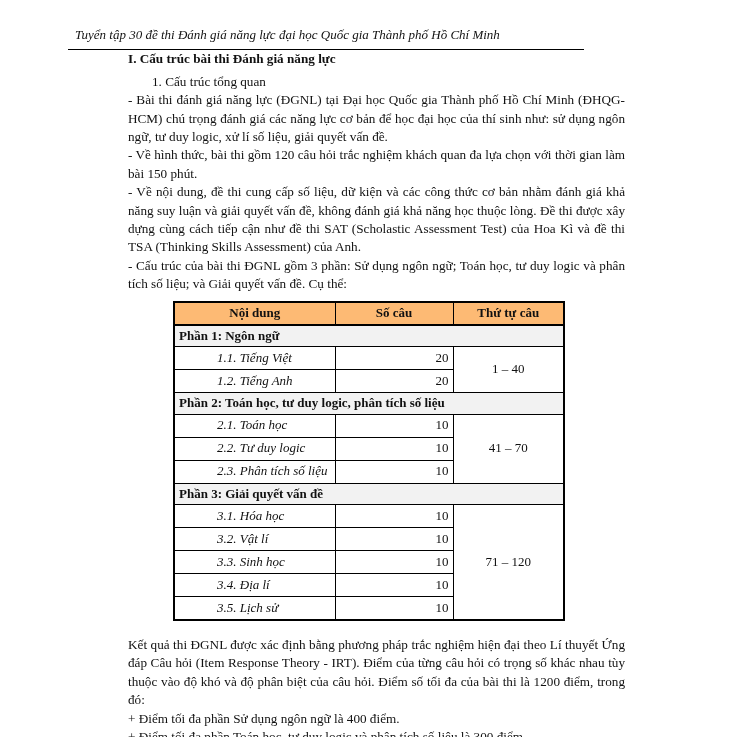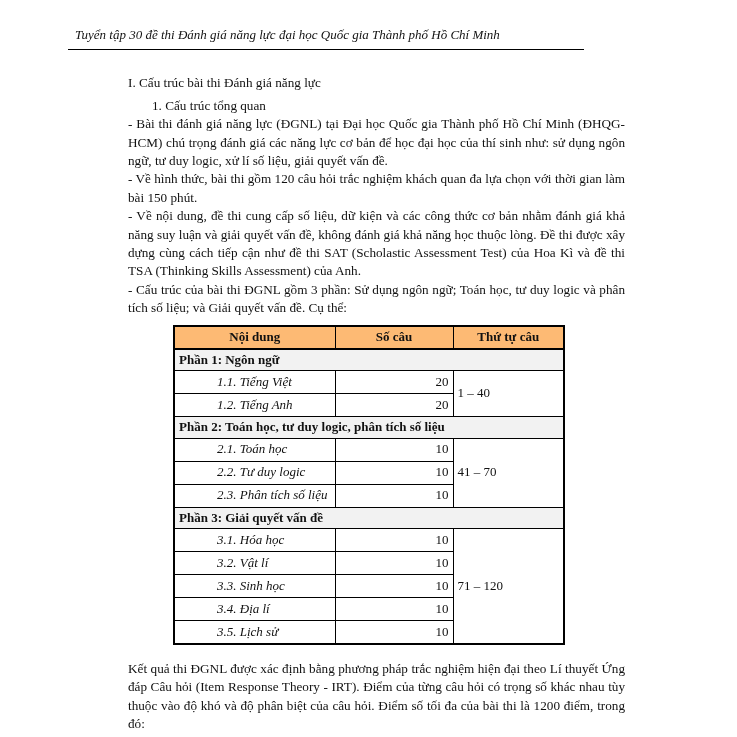--- a/index.html
+++ b/index.html
@@ -17,21 +17,21 @@
     margin: 26px 100px 0 68px;
     width: 509px;
     font-style: italic;
     font-size: 13px;
     padding: 0 0 5px 7px;
     border-bottom: 1.6px solid #000;
   }
 
   .content { margin: 0 112px 0 128px; width: 497px; }
 
-  .h-level1 { font-weight: normal; margin-top: 24px; }
+  .h-level1 { font-weight: bold; margin-top: 0; }
   .h-level2 { font-weight: normal; margin-top: 4px; margin-left: 24px; }
   .para { text-align: justify; }
   .bullet { text-align: left; }
 
   table.exam-table {
     border-collapse: collapse;
     table-layout: fixed;
     width: 390px;
     margin: 7px 0 0 45px;
     border: 2px solid #000;
@@ -51,21 +51,21 @@
   }
   .exam-table tr.section-row td {
     background: #f2f2f2;
     font-weight: bold;
     text-align: left;
     height: 16px;
   }
   .exam-table tr.data-row td { height: 20px; }
   .exam-table td.item { font-style: italic; padding-left: 42px; }
   .exam-table td.num { text-align: right; }
-  .exam-table td.range { text-align: left; }
+  .exam-table td.range { text-align: center; }
 
   .after-table { margin-top: 15px; }
 </style>
 </head>
 <body>
 
 <div class="page">
 
   <div class="running-head">Tuyển tập 30 đề thi Đánh giá năng lực đại học Quốc gia Thành phố Hồ Chí Minh</div>
 

